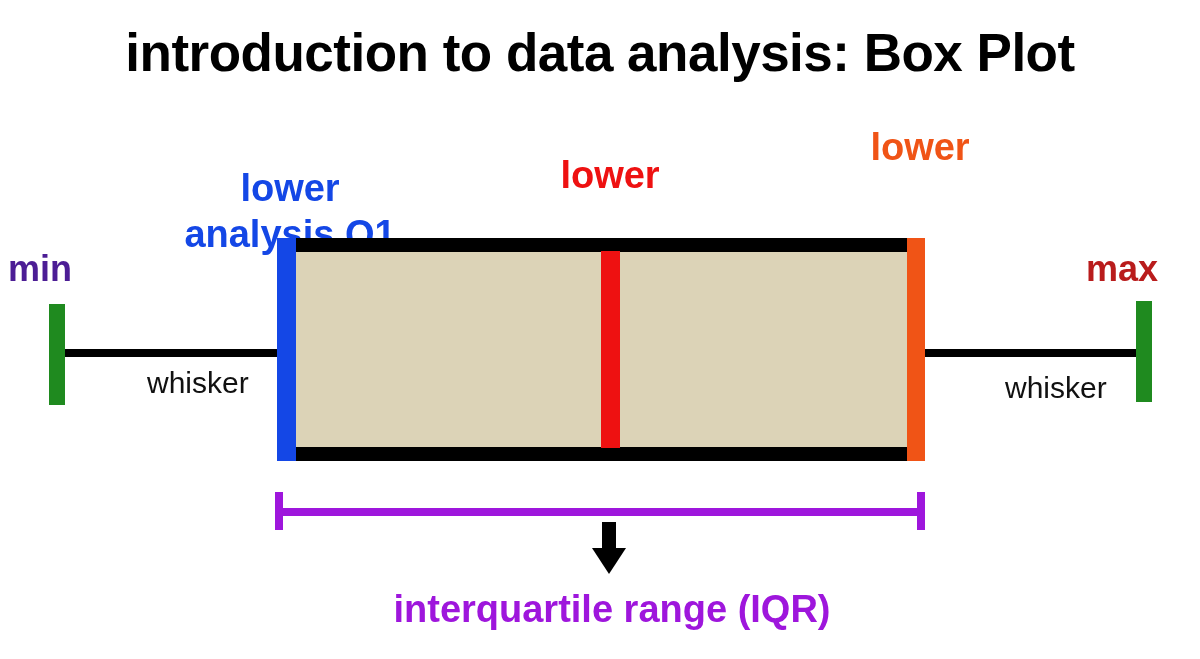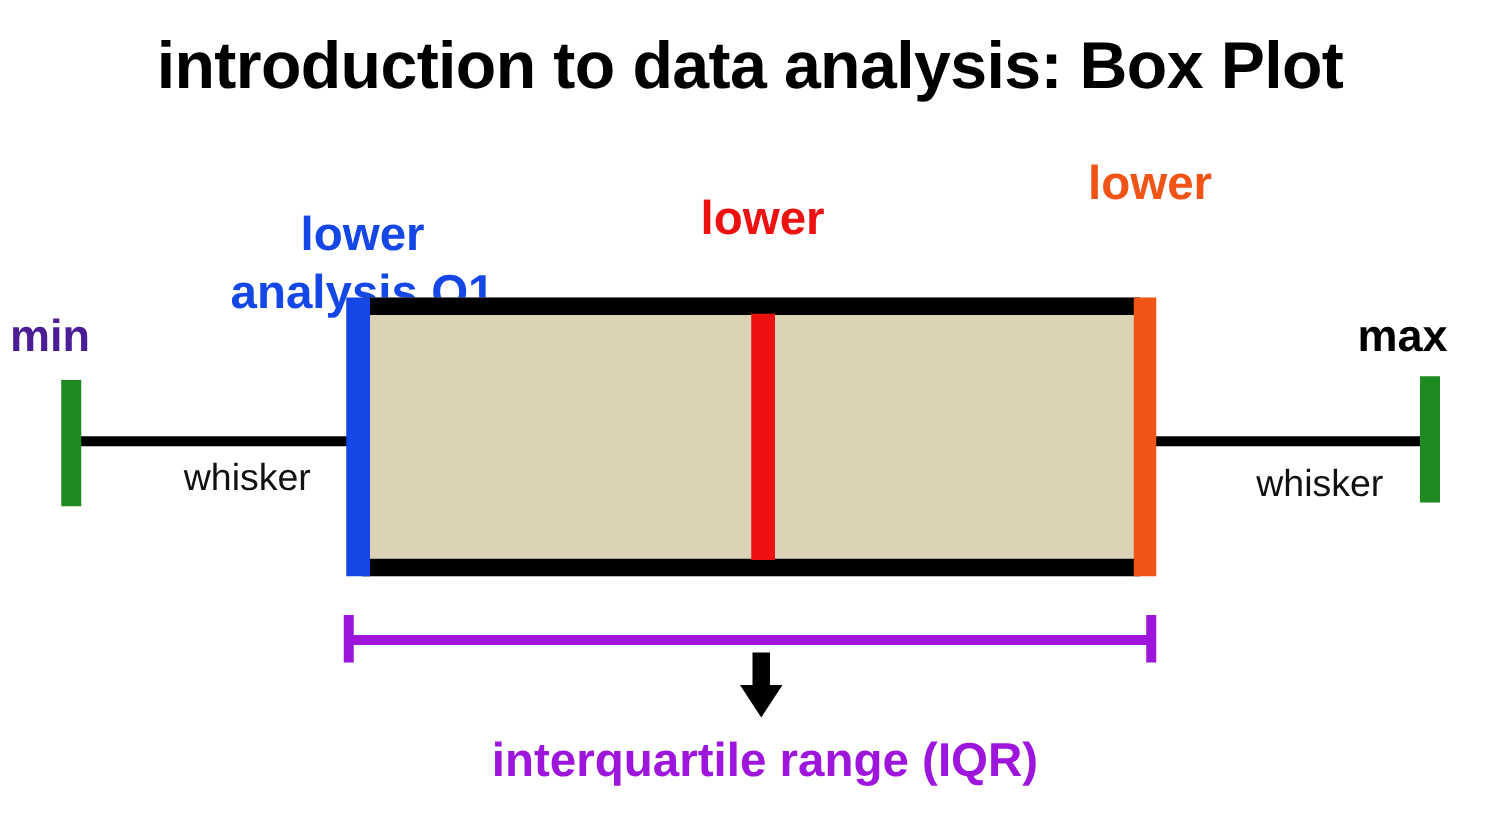--- a/index.html
+++ b/index.html
@@ -6,21 +6,21 @@
     body { width: 1200px; height: 659px; position: relative; overflow: hidden;
            font-family: "Liberation Sans", "DejaVu Sans", sans-serif; }
     .abs { position: absolute; }
     .title { left: 0; top: 22px; width: 1200px; text-align: center;
              font-size: 53px; font-weight: bold; color: #000; letter-spacing: -0.5px; }
     .lbl { font-weight: bold; text-align: center; line-height: 46px; }
     .lbl-q1 { left: 150px; top: 124px; width: 280px; font-size: 38px; color: #1447e6; margin-top: 41px; }
     .lbl-median { left: 480px; top: 152px; width: 260px; font-size: 38px; color: #ee1111; }
     .lbl-q3 { left: 770px; top: 124px; width: 300px; font-size: 38px; color: #f05416; }
     .lbl-min { left: 8px; top: 246px; width: 100px; font-size: 36px; color: #4c1d95; text-align: left; }
-    .lbl-max { left: 1086px; top: 246px; width: 110px; font-size: 36px; color: #000000; text-align: left; }
+    .lbl-max { left: 1086px; top: 246px; width: 110px; font-size: 36px; color: #b91c1c; text-align: left; }
     .whisker-text { font-size: 30px; color: #111; margin-left: 39px; }
     .wt-left { left: 108px; top: 366px; }
     .wt-right { left: 966px; top: 371px; }
     .iqr-text { left: 0; top: 588px; width: 1224px; text-align: center;
                 font-size: 38px; font-weight: bold; color: #9e16dc; }
     .bar { position: absolute; }
   </style>
 </head>
 <body>
 

